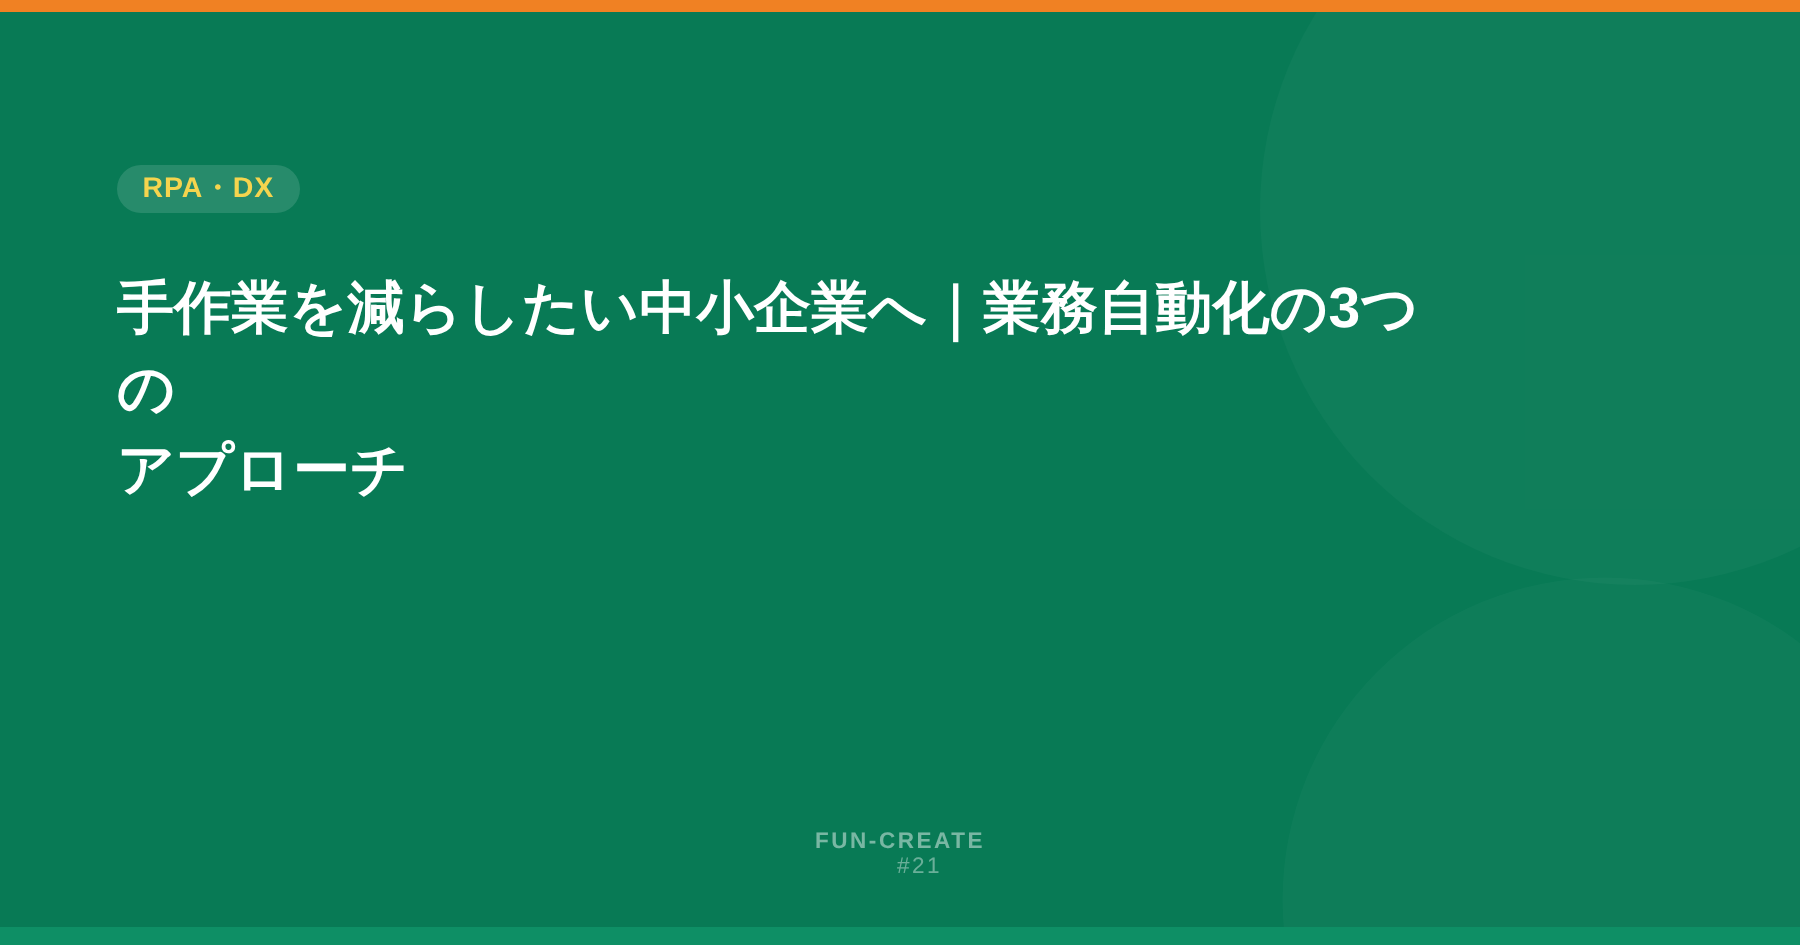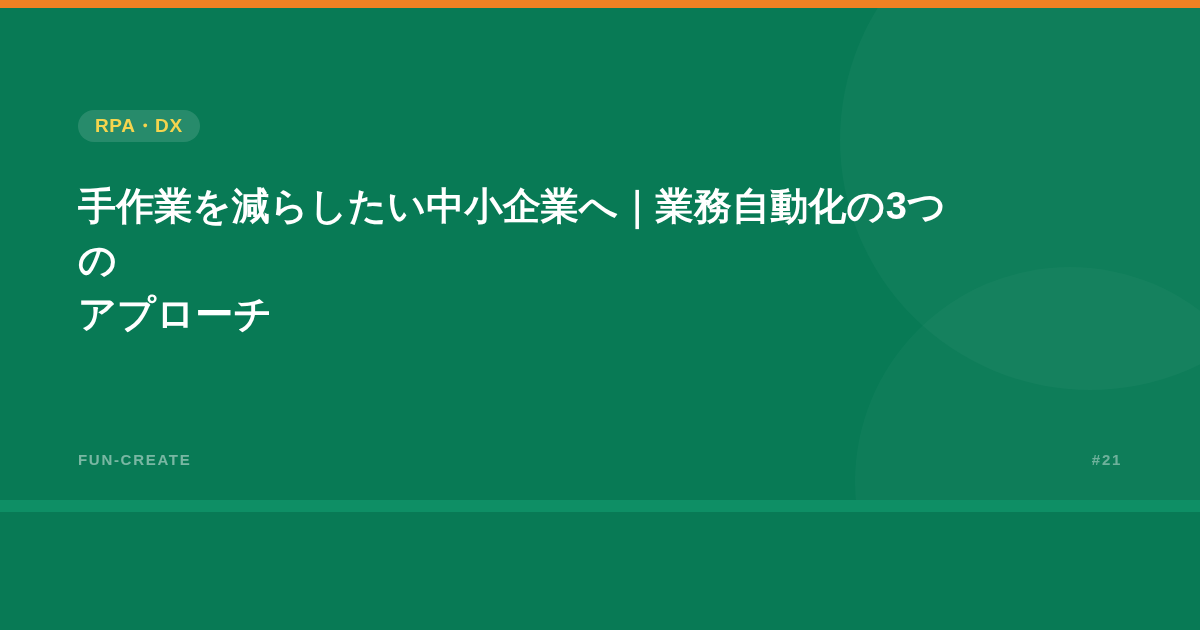--- a/index.html
+++ b/index.html
@@ -10,21 +10,21 @@
     width: 1200px;
     height: 630px;
     overflow: hidden;
     font-family: "Liberation Sans", "DejaVu Sans", sans-serif;
     background: #087A55;
   }
 
   #card {
     position: relative;
     width: 1200px;
-    height: 512px;
+    height: 630px;
     background: #087A55;
     overflow: hidden;
     box-sizing: border-box;
   }
 
   
   .deco-circle {
     position: absolute;
     border-radius: 50%;
     pointer-events: none;
@@ -102,31 +102,32 @@
   
   #footer {
     position: absolute;
     left: 78px;
     right: 78px;
     bottom: 44px;
     display: flex;
     align-items: center;
     justify-content: space-between;
     z-index: 10;
+    flex-direction: column;
   }
   #brand-name {
     color: rgba(255, 255, 255, 0.46);
     font-size: 15px;
     font-weight: bold;
     letter-spacing: 1.7px;
   }
   #issue-number {
     color: rgba(255, 255, 255, 0.40);
     font-size: 15px;
-    font-weight: bold;
+    font-weight: normal;
     letter-spacing: 1.7px;
     margin-left: 26px;
   }
 </style>
 </head>
 <body>
 
 <div id="card">
 
   <div class="deco-circle" id="circle-top"></div>

